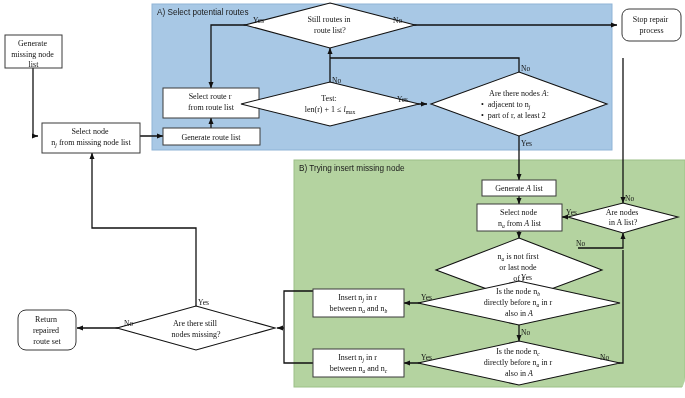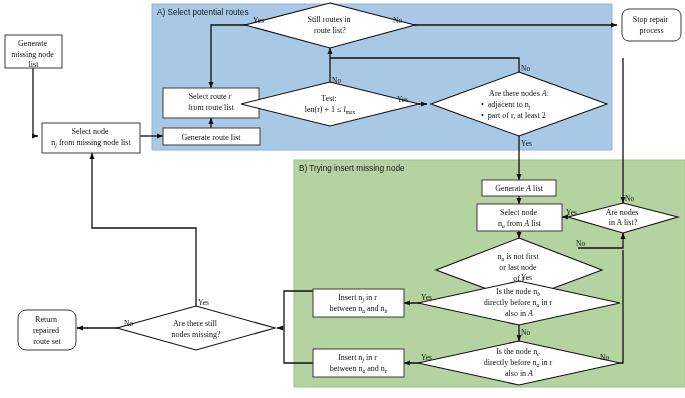--- a/index.html
+++ b/index.html
@@ -1,17 +1,17 @@
 <!DOCTYPE html>
 <html><head>
 <meta charset="utf-8">
 <style>
   html,body{margin:0;padding:0;background:#ffffff;}
   #root{position:relative;width:685px;height:398px;overflow:hidden;
-        font-family:"Liberation Serif","DejaVu Serif",serif;background:#fff;}
+        font-family:"Liberation Serif","DejaVu Serif",serif;background:#fff;border-radius:21px;}
   svg{position:absolute;left:0;top:0;width:685px;height:398px;}
   .panel-label{font-size:8.2px;fill:#1a1a1a;font-family:"Liberation Sans","DejaVu Sans",sans-serif;}
   .nodetext{font-size:8px;fill:#111;text-anchor:middle;}
   .edgelabel{font-size:7.5px;fill:#111;}
   .sub{font-size:5.6px;}
   .ital{font-style:italic;}
   .shape{fill:#ffffff;stroke:#3a3a3a;stroke-width:1;}
   .shapeD{fill:#ffffff;stroke:#111;stroke-width:1.1;}
   .flowline{stroke:#111;stroke-width:1.3;fill:none;}
 </style>

